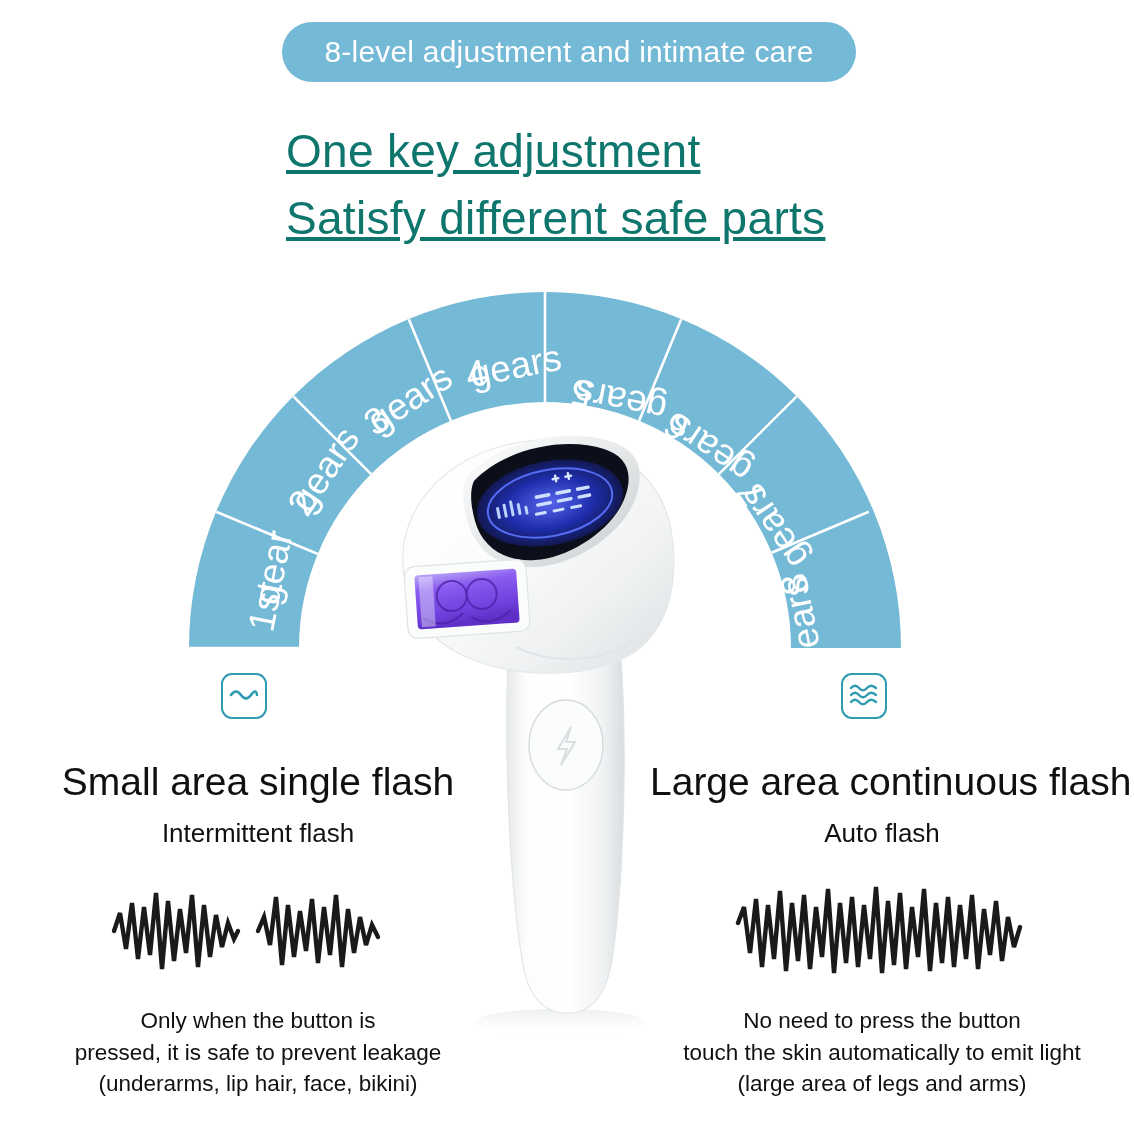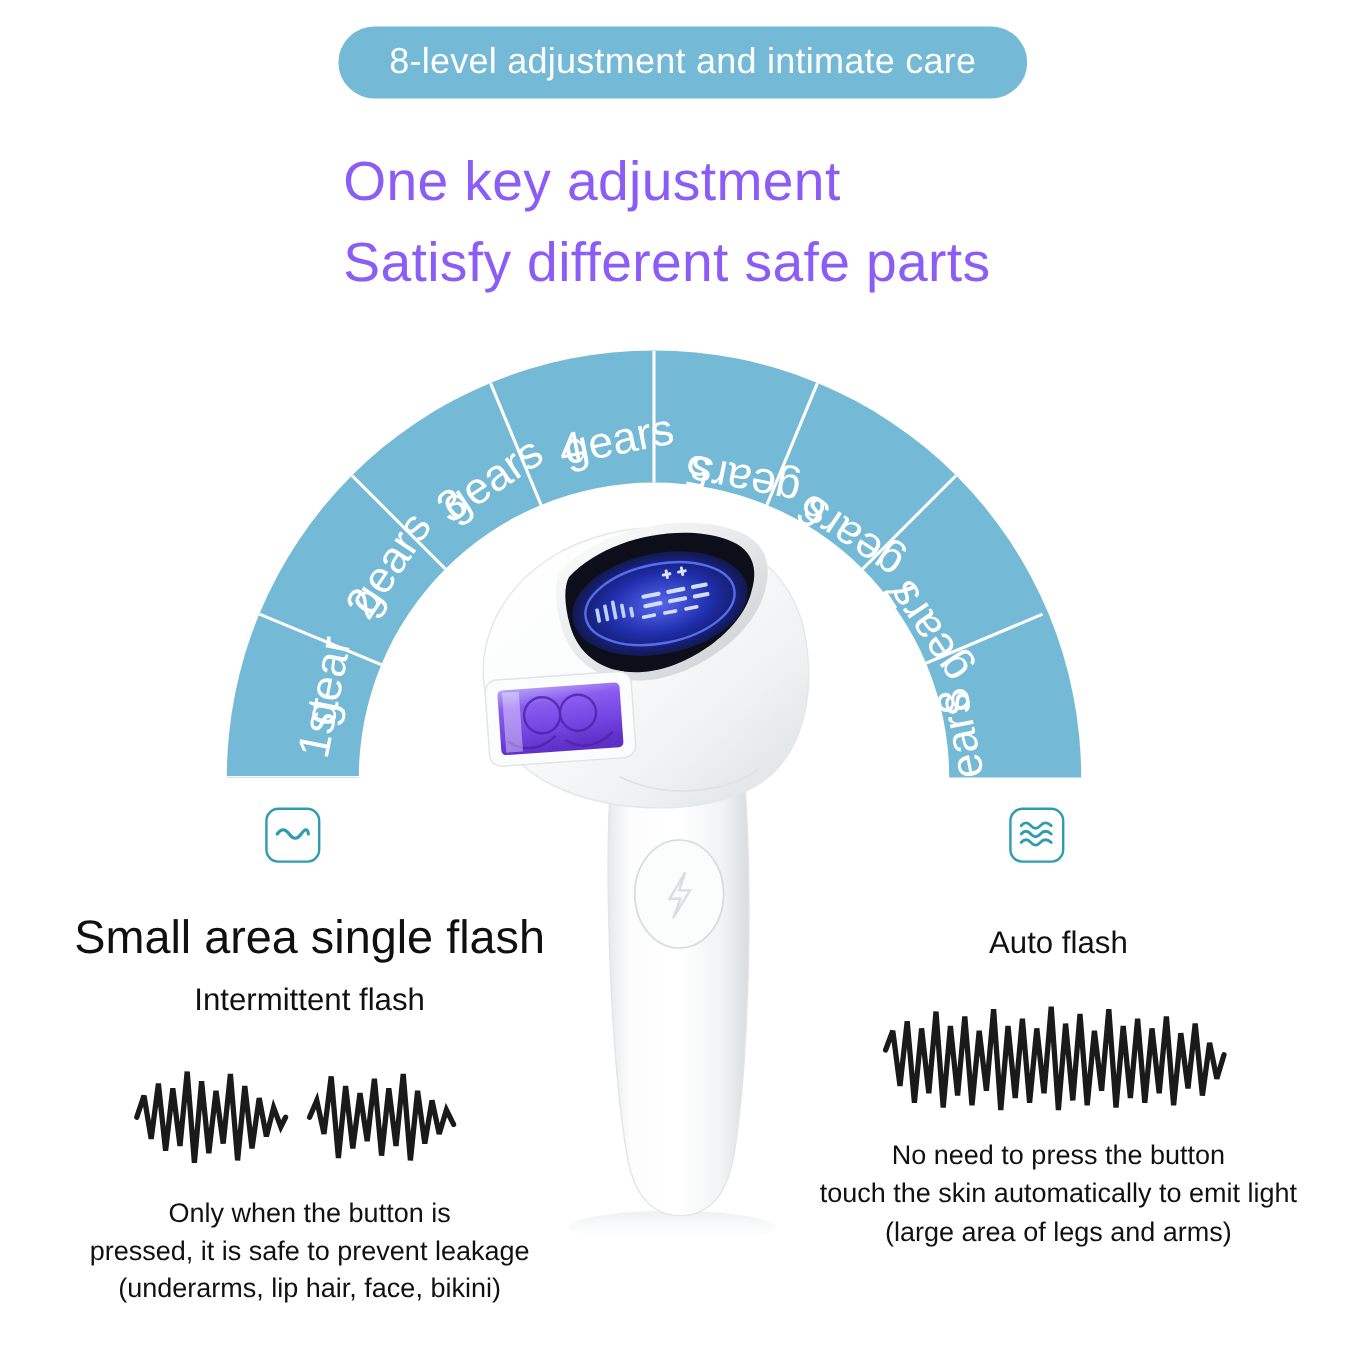--- a/index.html
+++ b/index.html
@@ -35,24 +35,25 @@
     font-size: 30px;
     letter-spacing: 0.2px;
   }
 
   
   .headline {
     position: absolute;
     left: 286px;
     top: 118px;
     width: 760px;
-    color: #8b5cf6;
+    color: #0f766e;
     font-size: 46px;
     line-height: 1.45;
     letter-spacing: 0.3px;
+    text-decoration: underline;
   }
   .headline .ln { display: block; white-space: nowrap; }
 
   
   .arc-wrap {
     position: absolute;
     left: 0;
     top: 0;
     width: 1134px;
     height: 1134px;
@@ -113,21 +114,21 @@
     color: #111111;
   }
   .wave-holder {
     margin-top: 22px;
     height: 120px;
     display: flex;
     align-items: center;
     justify-content: center;
   }
   .col-note {
-    margin-top: 4px;
+    margin-top: 14px;
     font-size: 22.5px;
     line-height: 1.42;
   }
   .col-note span { display: block; white-space: nowrap; }
 </style>
 </head>
 <body>
 
 <div id="page">
 
@@ -334,20 +335,21 @@
     </div>
 
     <div class="col-note">
       <span>Only when the button is</span>
       <span>pressed, it is safe to prevent leakage</span>
       <span>(underarms, lip hair, face, bikini)</span>
     </div>
   </div>
 
   <div class="col right">
+    <div class="col-title">Large area continuous flash</div>
     <div class="col-sub">Auto flash</div>
 
     <div class="wave-holder">
       <svg width="300" height="116" viewBox="0 0 300 116" xmlns="http://www.w3.org/2000/svg">
         <g fill="none" stroke="#1a1a1a" stroke-width="4.4" stroke-linecap="round">
           <path d="M 6,50 L 12,34 L 18,80 L 24,26 L 30,94 L 36,32 L 42,86 L 48,18
                    L 54,98 L 60,30 L 66,88 L 72,22 L 78,96 L 84,34 L 90,84 L 96,16
                    L 102,100 L 108,30 L 114,90 L 120,24 L 126,94 L 132,32 L 138,86
                    L 144,14 L 150,100 L 156,28 L 162,92 L 168,20 L 174,96 L 180,34
                    L 186,84 L 192,16 L 198,98 L 204,30 L 210,90 L 216,24 L 222,94

